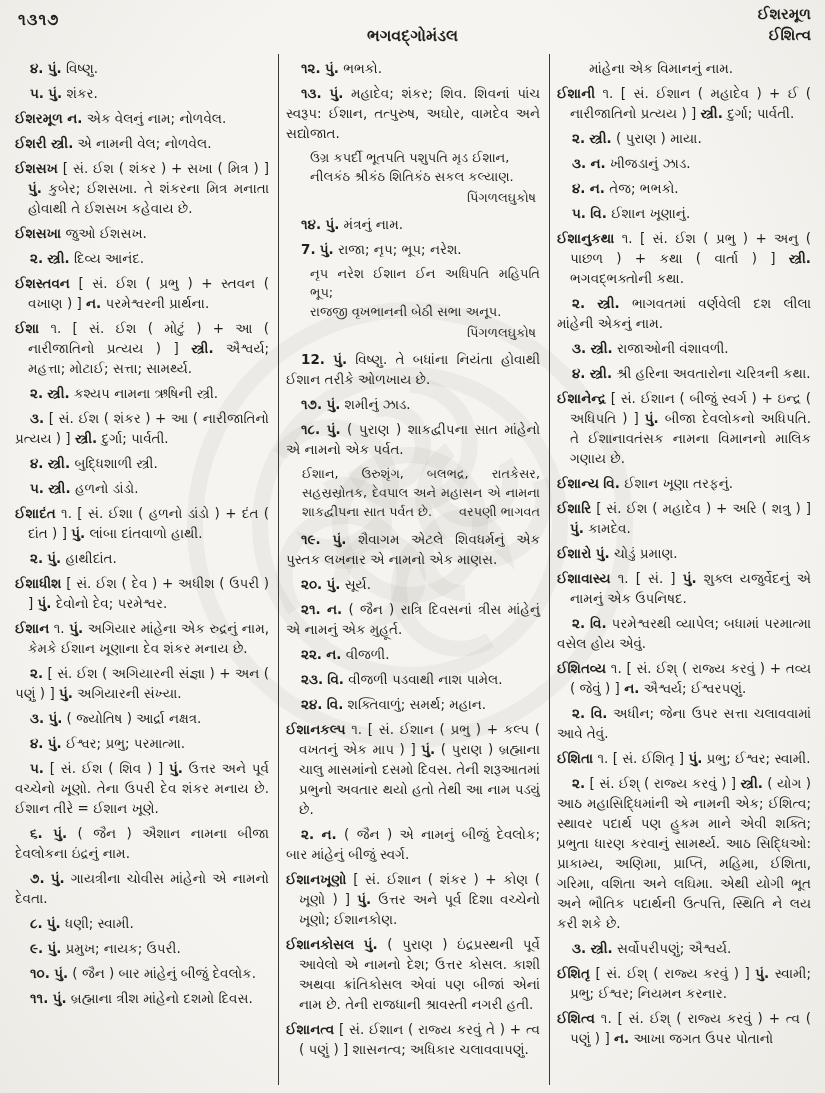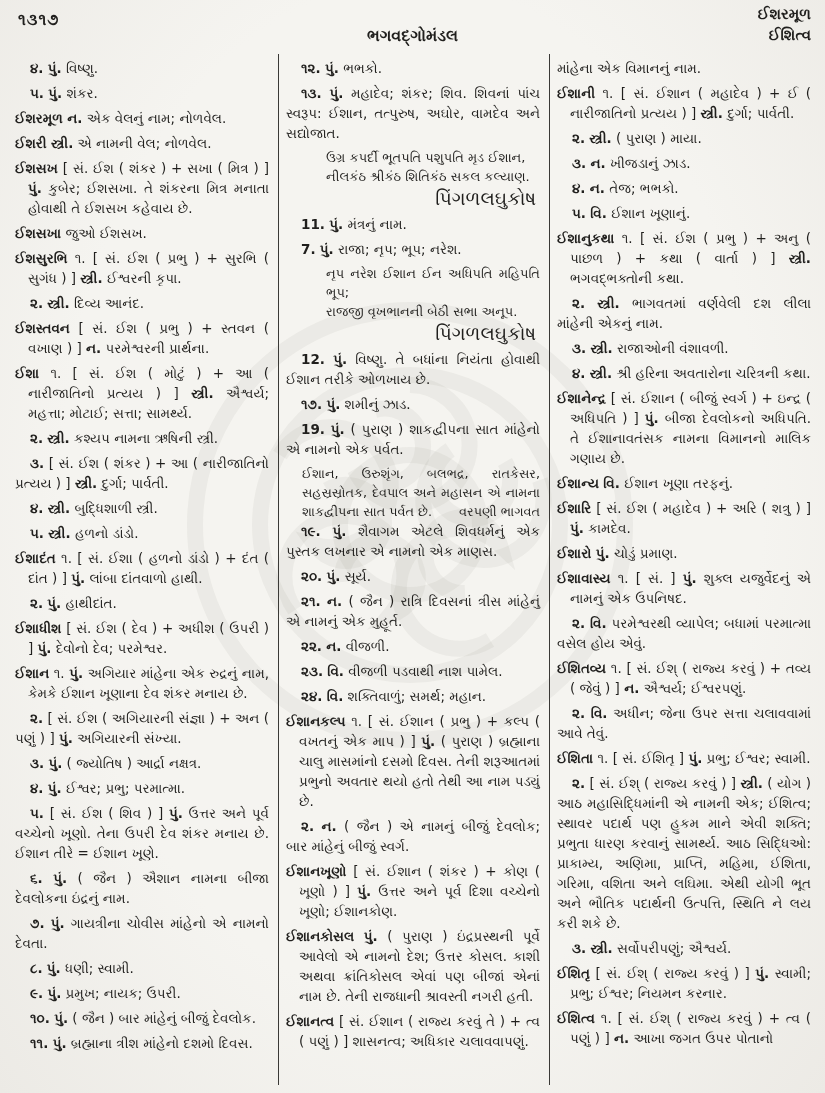--- a/index.html
+++ b/index.html
@@ -32,28 +32,28 @@
   }
   .col {
     flex:1 1 0; padding:4px 9px 0 7px;
     font-size:13.5px; line-height:20px;
     text-align:justify;
   }
   .col + .col { border-left:1px solid #3a3936; }
   .blk { margin:0 0 5px 0; }
   p.entry { padding-left:13px; text-indent:-13px; }
   p.sense { text-indent:15px; }
-  p.cont  { text-indent:0; }
+  p.cont  { text-indent:0;margin-left:32px; }
   .hw { font-weight:bold; }
   .sn { font-weight:bold; }
   b.pos { font-weight:bold; }
-  div.verse { margin:0 0 4px 40px; font-size:13px; line-height:19px; }
+  div.verse { margin:0 0 4px 24px; font-size:13px; line-height:19px; }
   .vline { white-space:normal; }
-  p.attr { text-align:right; padding-right:4px; margin:-2px 0 6px 0; font-size:19px; }
-  p.quote { margin:0 0 0 16px; font-size:12.8px; line-height:19px; text-align:justify; }
+  p.attr { text-align:right; padding-right:4px; margin:-2px 0 6px 0; font-size:13px; }
+  p.quote { margin:0 0 8px 16px; font-size:12.8px; line-height:19px; text-align:justify; }
   .src { float:right; padding-left:8px; }
 </style>
 </head>
 <body>
 
 <div class="page">
 
   <svg class="watermark" width="560" height="470" viewBox="0 0 560 470" aria-hidden="true">
     <g fill="none" stroke="#6e6c66" stroke-opacity="0.07" stroke-width="16">
       <circle cx="280" cy="235" r="70"></circle>
@@ -75,21 +75,20 @@
   </div>
 
   <div class="cols">
     <div class="col">
         <p class="blk sense"><span class="sn">૪.</span> <b class="pos">પું.</b> વિષ્ણુ.</p>
         <p class="blk sense"><span class="sn">૫.</span> <b class="pos">પું.</b> શંકર.</p>
         <p class="blk entry"><span class="hw">ઈશરમૂળ</span> <b class="pos">ન.</b> એક વેલનું નામ; નોળવેલ.</p>
         <p class="blk entry"><span class="hw">ઈશરી</span> <b class="pos">સ્ત્રી.</b> એ નામની વેલ; નોળવેલ.</p>
         <p class="blk entry"><span class="hw">ઈશસખ</span> [ સં. ઈશ ( શંકર ) + સખા ( મિત્ર ) ] <b class="pos">પું.</b> કુબેર; ઈશસખા. તે શંકરના મિત્ર મનાતા હોવાથી તે ઈશસખ કહેવાય છે.</p>
         <p class="blk entry"><span class="hw">ઈશસખા</span> જુઓ ઈશસખ.</p>
-        <p class="blk entry"><span class="hw">ઈશસુરભિ</span> ૧. [ સં. ઈશ ( પ્રભુ ) + સુરભિ ( સુગંધ ) ] <b class="pos">સ્ત્રી.</b> ઈશ્વરની કૃપા.</p>
         <p class="blk sense"><span class="sn">૨.</span> <b class="pos">સ્ત્રી.</b> દિવ્ય આનંદ.</p>
         <p class="blk entry"><span class="hw">ઈશસ્તવન</span> [ સં. ઈશ ( પ્રભુ ) + સ્તવન ( વખાણ ) ] <b class="pos">ન.</b> પરમેશ્વરની પ્રાર્થના.</p>
         <p class="blk entry"><span class="hw">ઈશા</span> ૧. [ સં. ઈશ ( મોટું ) + આ ( નારીજાતિનો પ્રત્યય ) ] <b class="pos">સ્ત્રી.</b> ઐશ્વર્ય; મહત્તા; મોટાઈ; સત્તા; સામર્થ્ય.</p>
         <p class="blk sense"><span class="sn">૨.</span> <b class="pos">સ્ત્રી.</b> કશ્યપ નામના ઋષિની સ્ત્રી.</p>
         <p class="blk sense"><span class="sn">૩.</span> [ સં. ઈશ ( શંકર ) + આ ( નારીજાતિનો પ્રત્યય ) ] <b class="pos">સ્ત્રી.</b> દુર્ગા; પાર્વતી.</p>
         <p class="blk sense"><span class="sn">૪.</span> <b class="pos">સ્ત્રી.</b> બુદ્ધિશાળી સ્ત્રી.</p>
         <p class="blk sense"><span class="sn">૫.</span> <b class="pos">સ્ત્રી.</b> હળનો ડાંડો.</p>
         <p class="blk entry"><span class="hw">ઈશાદંત</span> ૧. [ સં. ઈશા ( હળનો ડાંડો ) + દંત ( દાંત ) ] <b class="pos">પું.</b> લાંબા દાંતવાળો હાથી.</p>
         <p class="blk sense"><span class="sn">૨.</span> <b class="pos">પું.</b> હાથીદાંત.</p>
         <p class="blk entry"><span class="hw">ઈશાધીશ</span> [ સં. ઈશ ( દેવ ) + અધીશ ( ઉપરી ) ] <b class="pos">પું.</b> દેવોનો દેવ; પરમેશ્વર.</p>
@@ -106,30 +105,30 @@
         <p class="blk sense"><span class="sn">૧૧.</span> <b class="pos">પું.</b> બ્રહ્માના ત્રીશ માંહેનો દશમો દિવસ.</p>
       </div>
     <div class="col">
         <p class="blk sense"><span class="sn">૧૨.</span> <b class="pos">પું.</b> ભભકો.</p>
         <p class="blk sense"><span class="sn">૧૩.</span> <b class="pos">પું.</b> મહાદેવ; શંકર; શિવ. શિવનાં પાંચ સ્વરૂપ: ઈશાન, તત્પુરુષ, અઘોર, વામદેવ અને સદ્યોજાત.</p>
         <div class="blk verse">
           <div class="vline">ઉગ્ર કપર્દી ભૂતપતિ પશુપતિ મૃડ ઈશાન,</div>
           <div class="vline">નીલકંઠ શ્રીકંઠ શિતિકંઠ સકલ કલ્યાણ.</div>
         </div>
         <p class="blk attr">પિંગળલઘુકોષ</p>
-        <p class="blk sense"><span class="sn">11.</span> <b class="pos">પું.</b> મંત્રનું નામ.</p>
+        <p class="blk sense"><span class="sn">૧૪.</span> <b class="pos">પું.</b> મંત્રનું નામ.</p>
         <p class="blk sense"><span class="sn">7.</span> <b class="pos">પું.</b> રાજા; નૃપ; ભૂપ; નરેશ.</p>
         <div class="blk verse">
           <div class="vline">નૃપ નરેશ ઈશાન ઈન અધિપતિ મહિપતિ ભૂપ;</div>
           <div class="vline">રાજજી વૃખભાનની બેઠી સભા અનૂપ.</div>
         </div>
         <p class="blk attr">પિંગળલઘુકોષ</p>
         <p class="blk sense"><span class="sn">12.</span> <b class="pos">પું.</b> વિષ્ણુ. તે બધાંના નિયંતા હોવાથી ઈશાન તરીકે ઓળખાય છે.</p>
         <p class="blk sense"><span class="sn">૧૭.</span> <b class="pos">પું.</b> શમીનું ઝાડ.</p>
-        <p class="blk sense"><span class="sn">19.</span> <b class="pos">પું.</b> ( પુરાણ ) શાકદ્વીપના સાત માંહેનો એ નામનો એક પર્વત.</p>
+        <p class="blk sense"><span class="sn">૧૮.</span> <b class="pos">પું.</b> ( પુરાણ ) શાકદ્વીપના સાત માંહેનો એ નામનો એક પર્વત.</p>
         <p class="blk quote">ઈશાન, ઉરુશૃંગ, બલભદ્ર, રાતકેસર, સહસ્રસ્રોતક, દેવપાલ અને મહાસન એ નામના શાકદ્વીપના સાત પર્વત છે.<span class="src">વરપણી ભાગવત</span></p>
         <p class="blk sense"><span class="sn">૧૯.</span> <b class="pos">પું.</b> શૈવાગમ એટલે શિવધર્મનું એક પુસ્તક લખનાર એ નામનો એક માણસ.</p>
         <p class="blk sense"><span class="sn">૨૦.</span> <b class="pos">પું.</b> સૂર્ય.</p>
         <p class="blk sense"><span class="sn">૨૧.</span> <b class="pos">ન.</b> ( જૈન ) રાત્રિ દિવસનાં ત્રીસ માંહેનું એ નામનું એક મુહૂર્ત.</p>
         <p class="blk sense"><span class="sn">૨૨.</span> <b class="pos">ન.</b> વીજળી.</p>
         <p class="blk sense"><span class="sn">૨૩.</span> <b class="pos">વિ.</b> વીજળી પડવાથી નાશ પામેલ.</p>
         <p class="blk sense"><span class="sn">૨૪.</span> <b class="pos">વિ.</b> શક્તિવાળું; સમર્થ; મહાન.</p>
         <p class="blk entry"><span class="hw">ઈશાનકલ્પ</span> ૧. [ સં. ઈશાન ( પ્રભુ ) + કલ્પ ( વખતનું એક માપ ) ] <b class="pos">પું.</b> ( પુરાણ ) બ્રહ્માના ચાલુ માસમાંનો દસમો દિવસ. તેની શરૂઆતમાં પ્રભુનો અવતાર થયો હતો તેથી આ નામ પડ્યું છે.</p>
         <p class="blk sense"><span class="sn">૨.</span> <b class="pos">ન.</b> ( જૈન ) એ નામનું બીજું દેવલોક; બાર માંહેનું બીજું સ્વર્ગ.</p>
         <p class="blk entry"><span class="hw">ઈશાનખૂણો</span> [ સં. ઈશાન ( શંકર ) + કોણ ( ખૂણો ) ] <b class="pos">પું.</b> ઉત્તર અને પૂર્વ દિશા વચ્ચેનો ખૂણો; ઈશાનકોણ.</p>

